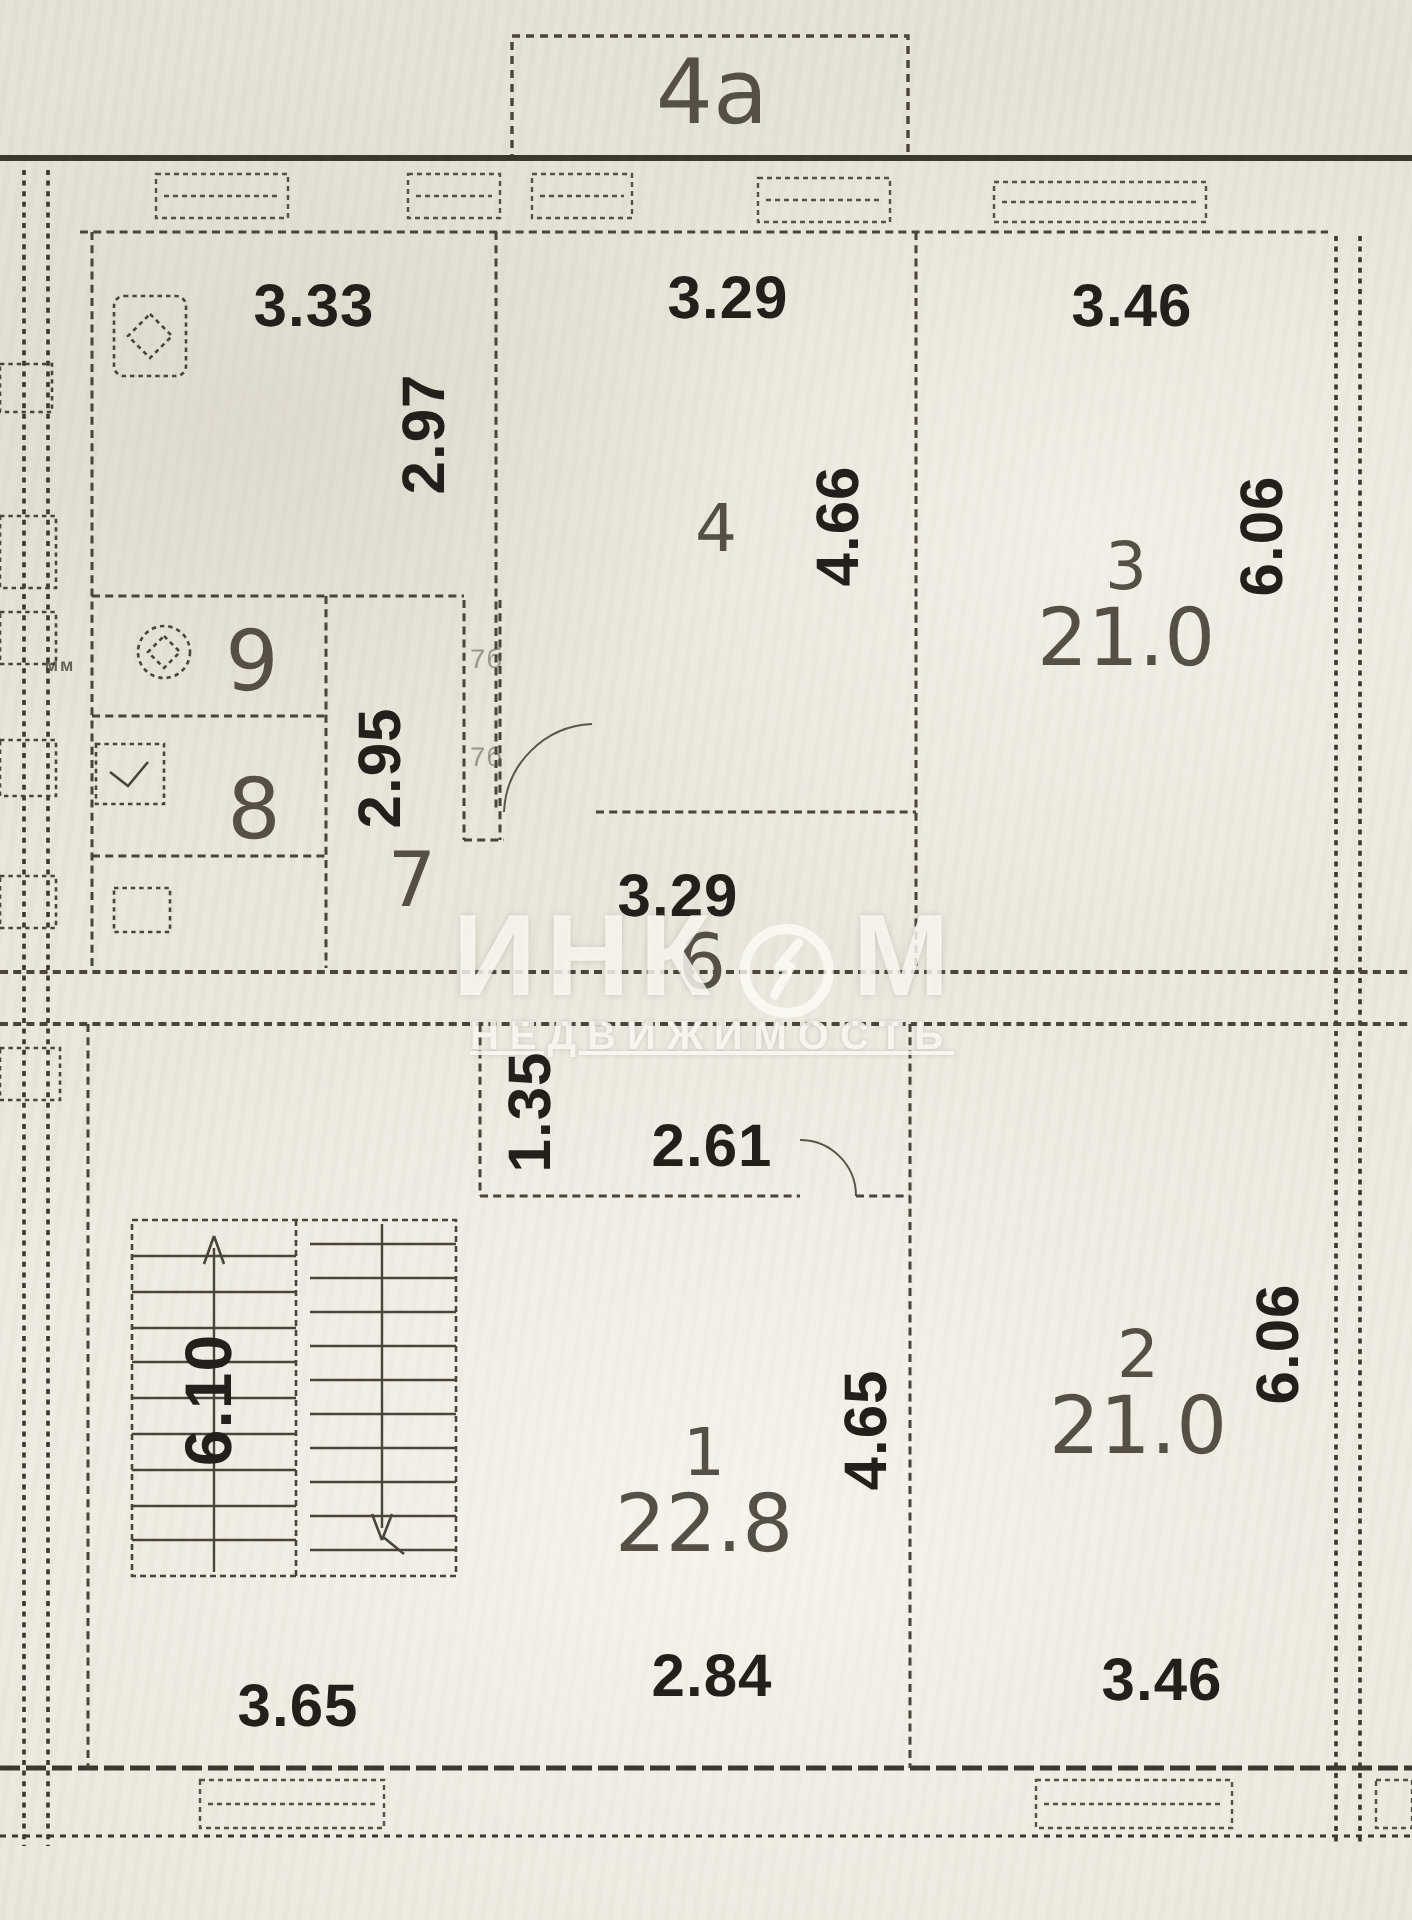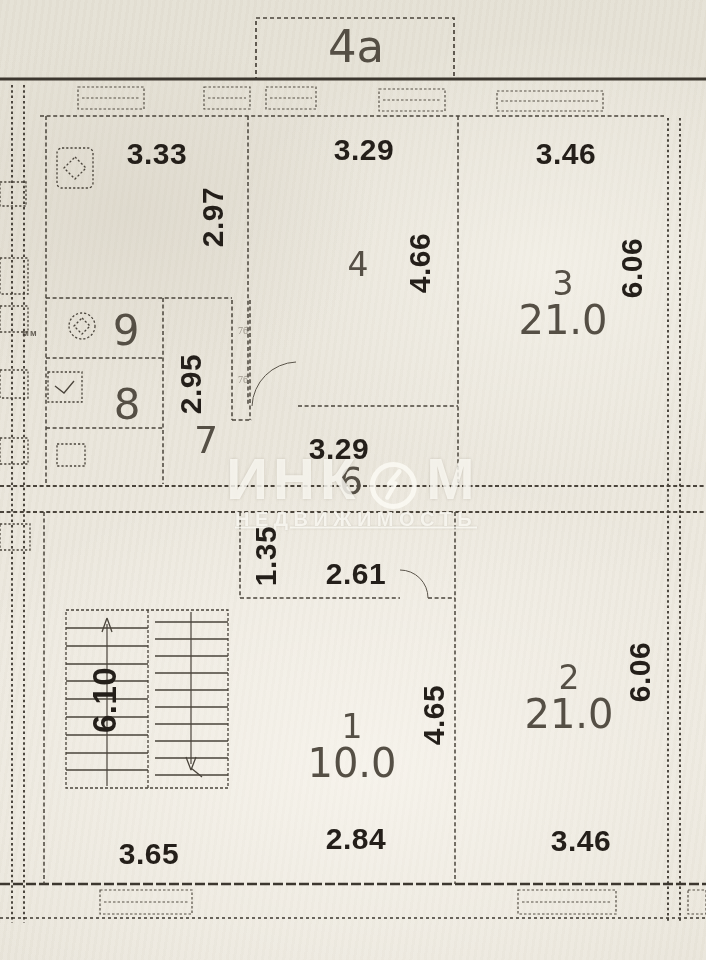--- a/index.html
+++ b/index.html
@@ -19,21 +19,21 @@
   .dim{font-weight:700;font-size:30px;letter-spacing:.5px;}
   .v{transform:translate(-50%,-50%) rotate(-90deg);}
   .hand{font-family:"DejaVu Sans",sans-serif;font-weight:400;color:#5751464;}
   .hand, .room-tag{color:#554f45;}
   .n42{font-size:42px;} .n38{font-size:38px;} .n34{font-size:45px;}
   .room-tag{position:absolute;transform:translate(-50%,-50%);text-align:center;
             font-family:"DejaVu Sans",sans-serif;}
   .room-tag .num{display:block;font-size:33px;line-height:1;}
   .room-tag .bar{height:0;border-top:2px solid #5b554b;margin:4px auto 4px;}
   .room-tag .area{display:block;font-size:40px;line-height:1;}
-  .closet{font-family:Liberation Serif, serif;font-size:10px;color:rgba(92,85,74,.55);}
+  .closet{font-family:Liberation Mono, monospace;font-size:14px;color:rgba(92,85,74,.55);}
   .tiny{font-size:9px;color:rgba(70,64,55,.8);letter-spacing:1px;font-weight:700;}
   .wm{position:absolute;left:353px;top:478px;transform:translate(-50%,-50%);
       display:flex;align-items:flex-end;gap:7px;
       color:rgba(253,251,245,.80);font-weight:700;font-size:58px;letter-spacing:5px;
       text-shadow:0 0 3px rgba(125,116,102,.28);}
   .wm-sub{position:absolute;left:356px;top:519px;transform:translate(-50%,-50%);
       color:rgba(253,251,245,.84);font-weight:700;font-size:20px;letter-spacing:5.5px;
       text-shadow:0 0 2px rgba(125,116,102,.30);text-decoration:underline;}
 </style>
 </head>
@@ -180,21 +180,21 @@
   <div class="lbl dim v" style="left:104px;top:700px;font-size:33px;">6.10</div>
   <div class="lbl dim v" style="left:434px;top:715px;">4.65</div>
   <div class="lbl dim v" style="left:640px;top:672px;">6.06</div>
   <div class="lbl dim" style="left:356px;top:839px;">2.84</div>
   <div class="lbl dim" style="left:581px;top:841px;">3.46</div>
   <div class="lbl dim" style="left:149px;top:854px;">3.65</div>
 
   <div class="room-tag" style="left:352px;top:746px;">
     <span class="num">1</span>
     <span class="bar" style="width:62px;"></span>
-    <span class="area">10.0</span>
+    <span class="area">22.8</span>
   </div>
 
   <div class="room-tag" style="left:569px;top:697px;">
     <span class="num">2</span>
     <span class="bar" style="width:68px;"></span>
     <span class="area">21.0</span>
   </div>
 
 </div>
 

